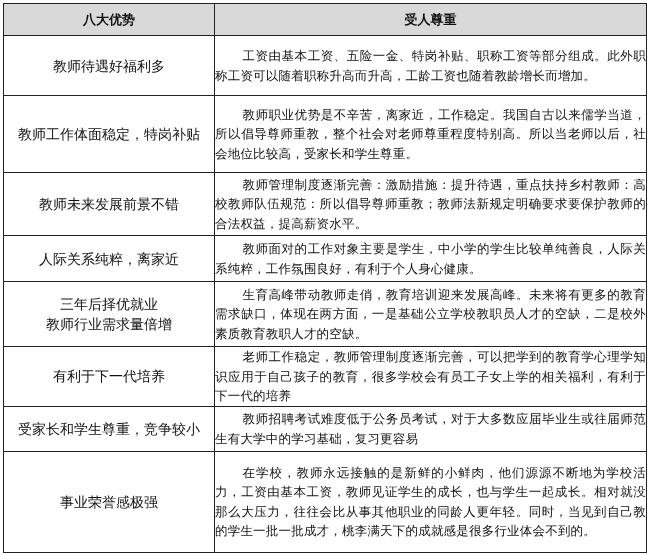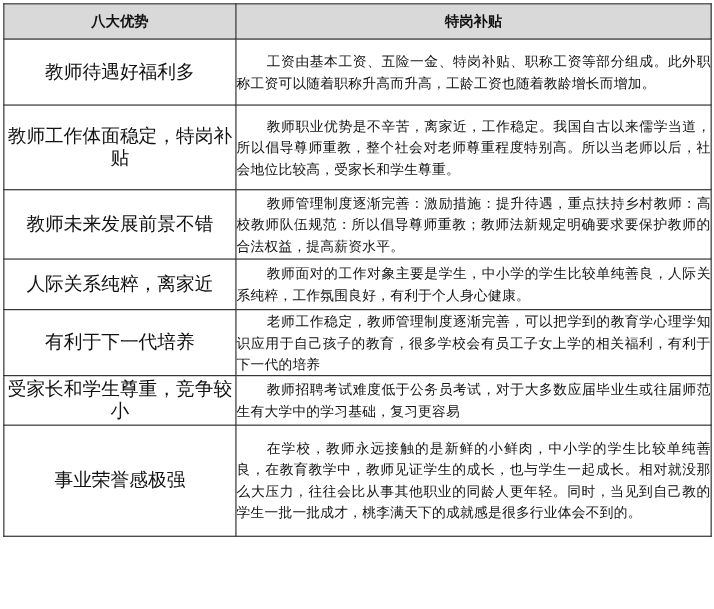--- a/index.html
+++ b/index.html
@@ -8,40 +8,40 @@
     position: absolute; left: 3px; top: 3px;
     width: 643px; border-collapse: collapse; table-layout: fixed;
     color: #111;
   }
   table.adv th, table.adv td { border: 1.5px solid #222; padding: 0; }
   table.adv th {
     background: #d9d9d9; height: 31px; font-size: 13px; font-weight: bold; text-align: center;
   }
   col.c1 { width: 211px; }
   col.c2 { width: 432px; }
-  td.key { text-align: center; font-size: 17px; line-height: 20px; padding: 0 4px; }
+  td.key { text-align: center; font-size: 14px; line-height: 20px; padding: 0 4px; }
   td.val {
     font-size: 12.5px; line-height: 19.6px; padding: 2px 5px 2px 6px;
     text-align: justify; text-indent: 2.2em; vertical-align: middle;
     letter-spacing: 0.2px;
   }
   .keyline { display: block; }
 </style>
 </head>
 <body>
 
 <table class="adv">
   <colgroup>
       <col class="c1">
       <col class="c2">
     </colgroup>
   <thead>
     <tr>
       <th>八大优势</th>
-      <th>特岗补贴</th>
+      <th>受人尊重</th>
     </tr>
   </thead>
   <tbody id="tbody">
       <tr style="height: 60px;">
         <td class="key">
           <span class="keyline">教师待遇好福利多</span>
         </td>
         <td class="val">工资由基本工资、五险一金、特岗补贴、职称工资等部分组成。此外职称工资可以随着职称升高而升高，工龄工资也随着教龄增长而增加。</td>
       </tr>
       <tr style="height: 77px;">
@@ -55,32 +55,39 @@
           <span class="keyline">教师未来发展前景不错</span>
         </td>
         <td class="val">教师管理制度逐渐完善：激励措施：提升待遇，重点扶持乡村教师：高校教师队伍规范：所以倡导尊师重教；教师法新规定明确要求要保护教师的合法权益，提高薪资水平。</td>
       </tr>
       <tr style="height: 46px;">
         <td class="key">
           <span class="keyline">人际关系纯粹，离家近</span>
         </td>
         <td class="val">教师面对的工作对象主要是学生，中小学的学生比较单纯善良，人际关系纯粹，工作氛围良好，有利于个人身心健康。</td>
       </tr>
+      <tr style="height: 65px;">
+        <td class="key">
+          <span class="keyline">三年后择优就业</span>
+          <span class="keyline">教师行业需求量倍增</span>
+        </td>
+        <td class="val">生育高峰带动教师走俏，教育培训迎来发展高峰。未来将有更多的教育需求缺口，体现在两方面，一是基础公立学校教职员人才的空缺，二是校外素质教育教职人才的空缺。</td>
+      </tr>
       <tr style="height: 57px;">
         <td class="key">
           <span class="keyline">有利于下一代培养</span>
         </td>
         <td class="val">老师工作稳定，教师管理制度逐渐完善，可以把学到的教育学心理学知识应用于自己孩子的教育，很多学校会有员工子女上学的相关福利，有利于下一代的培养</td>
       </tr>
       <tr style="height: 45px;">
         <td class="key">
           <span class="keyline">受家长和学生尊重，竞争较小</span>
         </td>
         <td class="val">教师招聘考试难度低于公务员考试，对于大多数应届毕业生或往届师范生有大学中的学习基础，复习更容易</td>
       </tr>
       <tr style="height: 101px;">
         <td class="key">
           <span class="keyline">事业荣誉感极强</span>
         </td>
-        <td class="val">在学校，教师永远接触的是新鲜的小鲜肉，中小学的学生比较单纯善良，在教育教学中，教师见证学生的成长，也与学生一起成长。相对就没那么大压力，往往会比从事其他职业的同龄人更年轻。同时，当见到自己教的学生一批一批成才，桃李满天下的成就感是很多行业体会不到的。</td>
+        <td class="val">在学校，教师永远接触的是新鲜的小鲜肉，他们源源不断地为学校活力，工资由基本工资，教师见证学生的成长，也与学生一起成长。相对就没那么大压力，往往会比从事其他职业的同龄人更年轻。同时，当见到自己教的学生一批一批成才，桃李满天下的成就感是很多行业体会不到的。</td>
       </tr>
     </tbody>
 </table>
 
 </body></html>

